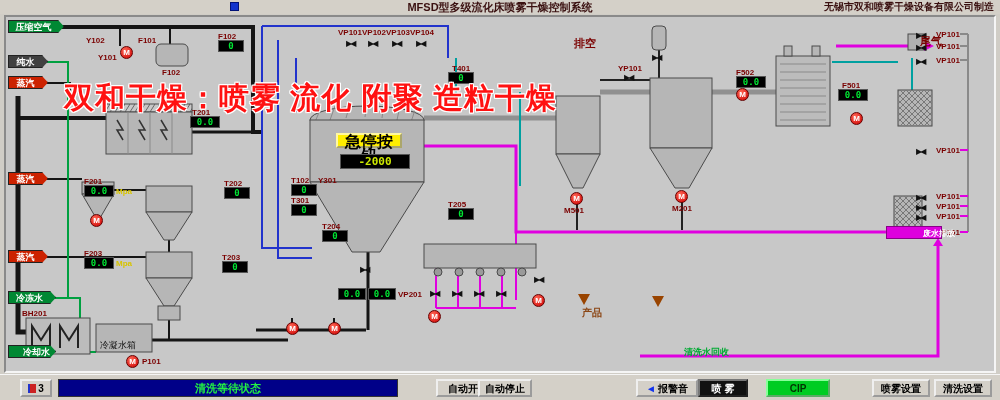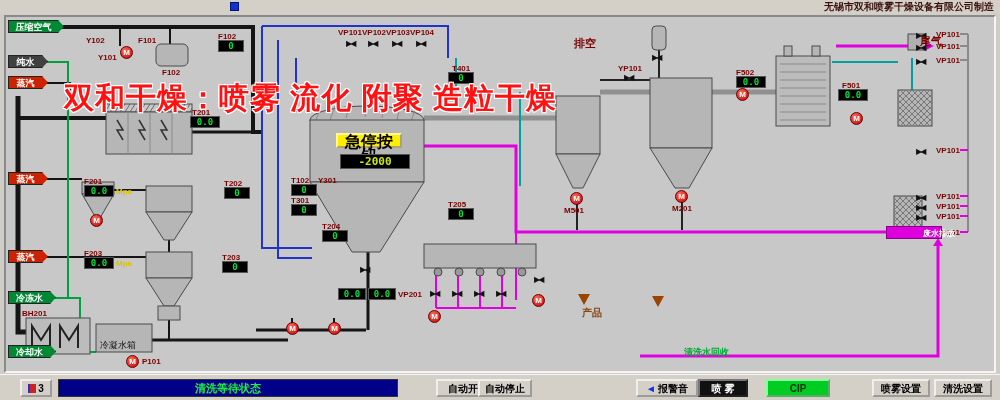--- a/index.html
+++ b/index.html
@@ -64,20 +64,21 @@
   .b-spray { left:698px; width:50px; background:#111; color:#fff; border:2px outset #777; }
   .b-cip   { left:766px; width:64px; background:#00cc22; color:#013301; border:2px outset #88ff99; }
   .b-sprayset { left:872px; width:58px; }
   .b-cleanset { left:934px; width:58px; }
 </style>
 </head>
 <body>
 
 <div class="titlebar">
   <span class="title-icon"></span>
+  <span>MFSD型多级流化床喷雾干燥控制系统</span>
   <span class="company">无锡市双和喷雾干燥设备有限公司制造</span>
 </div>
 
 <div class="panel"></div>
 
 <svg class="pipes" viewBox="0 0 1000 400">
   <defs>
     <pattern id="xh" width="6" height="6" patternUnits="userSpaceOnUse">
       <path d="M0 6 L6 0 M0 0 L6 6" stroke="#787878" stroke-width="1" fill="none"></path>
     </pattern>
@@ -172,21 +173,21 @@
   <rect x="96" y="324" width="56" height="28" fill="#b6b6b6" stroke="#4a4a4a"></rect>
 </svg>
 
 <div id="overlay">
     <div class="src" style="left: 8px; top: 20px; background: rgb(0, 136, 51); width: 56px;">压缩空气</div>
     <div class="src" style="left: 8px; top: 55px; background: #404040; width: 40px;">纯水</div>
     <div class="src" style="left: 8px; top: 76px; background: rgb(204, 34, 0); width: 40px;">蒸汽</div>
     <div class="src" style="left: 8px; top: 172px; background: rgb(204, 34, 0); width: 40px;">蒸汽</div>
     <div class="src" style="left: 8px; top: 250px; background: rgb(204, 34, 0); width: 40px;">蒸汽</div>
     <div class="src" style="left: 8px; top: 291px; background: rgb(0, 136, 51); width: 48px;">冷冻水</div>
-    <div class="src" style="left: 8px; top: 345px; background: rgb(0, 136, 51); width: 48px;">冷却水</div>
+    <div class="src" style="left: 8px; top: 345px; background: rgb(0, 136, 51); width: 48px; text-align: right;">冷却水</div>
     <div class="tag" style="left: 86px; top: 36px;">Y102</div>
     <div class="tag" style="left: 86px; top: 53px; margin-left: 12px;">Y101</div>
     <div class="tag" style="left: 138px; top: 36px;">F101</div>
     <div class="tag" style="left: 218px; top: 32px;">F102</div>
     <div class="tag" style="left: 162px; top: 68px;">F102</div>
     <div class="tag" style="left: 192px; top: 108px;">T201</div>
     <div class="tag" style="left: 338px; top: 28px;">VP101</div>
     <div class="tag" style="left: 362px; top: 28px;">VP102</div>
     <div class="tag" style="left: 386px; top: 28px;">VP103</div>
     <div class="tag" style="left: 410px; top: 28px;">VP104</div>

